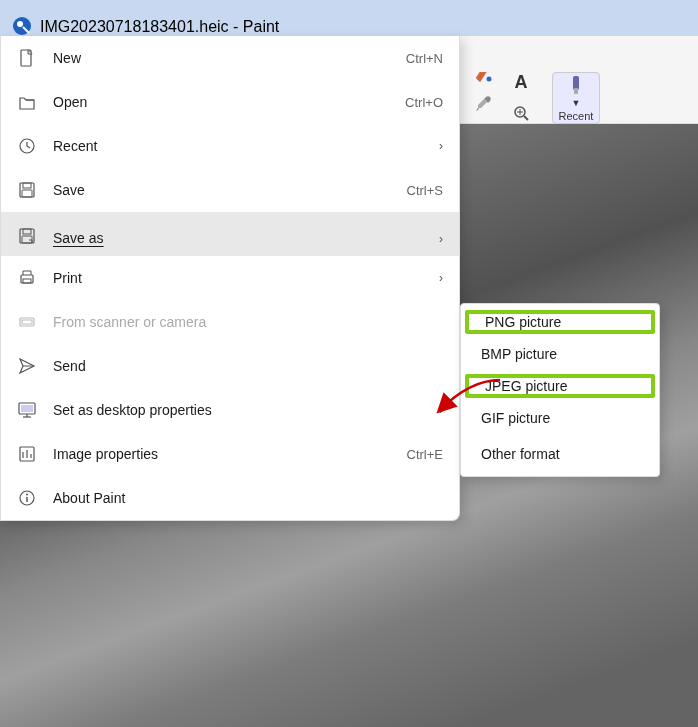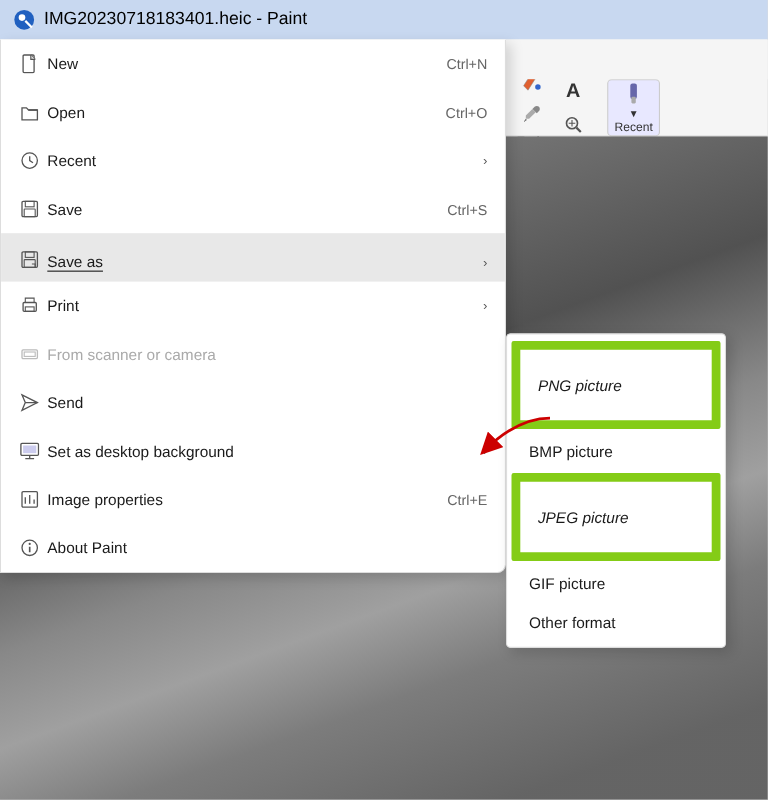--- a/index.html
+++ b/index.html
@@ -10,21 +10,21 @@
       background: #f0f0f0;
       overflow: hidden;
       position: relative;
     }
 
     
     .title-bar {
       background: #c8d8f0;
       height: 36px;
       display: flex;
-      align-items: center;
+      align-items: flex-end;
       padding: 0 12px;
       gap: 8px;
     }
 
     
     .ribbon {
       background: #f5f5f5;
       border-bottom: 1px solid #ddd;
       height: 88px;
       display: flex;
@@ -161,21 +161,21 @@
       border-top: none;
       box-shadow: 4px 4px 12px rgba(0,0,0,0.15);
       z-index: 100;
       border-radius: 0 0 8px 0;
     }
 
     .file-menu-item {
       display: flex;
       align-items: center;
       padding: 10px 16px;
-      gap: 6px;
+      gap: 16px;
       cursor: pointer;
       font-size: 14px;
       color: #1a1a1a;
       min-height: 44px;
     }
     .file-menu-item.highlighted {
       background: #e8e8e8;
       align-items: flex-end;
     }
     .file-menu-item.disabled {
@@ -227,25 +227,24 @@
       z-index: 200;
       padding: 4px 0;
     }
     .submenu-item {
       padding: 10px 20px;
       font-size: 14px;
       cursor: pointer;
       color: #1a1a1a;
     }
     .submenu-item.highlighted {
-      border: 8px solid #84cc16;
+      border: 4px solid #84cc16;
       margin: 2px 4px;
       border-radius: 2px;
-      padding: 24px 16px;
-      font-style: italic;
+      padding: 0 16px;
     }
   </style>
 </head>
 <body>
 
 <div class="title-bar">
   <svg width="20" height="20" viewBox="0 0 20 20">
     <circle cx="10" cy="10" r="9" fill="#2060c0"></circle>
     <circle cx="8" cy="8" r="3" fill="white"></circle>
     <line x1="11" y1="11" x2="17" y2="17" stroke="white" stroke-width="2"></line>
@@ -418,21 +417,21 @@
 
   <div class="file-menu-item">
     <span class="file-menu-icon">
       <svg width="18" height="18" viewBox="0 0 18 18">
           <rect x="1" y="2" width="16" height="11" rx="1" fill="none" stroke="#555" stroke-width="1.2"></rect>
           <rect x="3" y="4" width="12" height="7" fill="#cce" stroke="none"></rect>
           <line x1="9" y1="13" x2="9" y2="16" stroke="#555" stroke-width="1.2"></line>
           <line x1="5" y1="16" x2="13" y2="16" stroke="#555" stroke-width="1.2"></line>
         </svg>
     </span>
-    <span class="file-menu-label">Set as desktop background</span>
+    <span class="file-menu-label">Set as desktop properties</span>
     <span class="file-menu-shortcut"></span>
     <span class="file-menu-arrow">›</span>
   </div>
 
   <div class="file-menu-item">
     <span class="file-menu-icon">
       <svg width="18" height="18" viewBox="0 0 18 18">
           <rect x="2" y="2" width="14" height="14" rx="1" fill="none" stroke="#555" stroke-width="1.2"></rect>
           <path d="M5 7 L5 13 M9 5 L9 13 M13 9 L13 13" fill="none" stroke="#555" stroke-width="1.2"></path>
         </svg>

